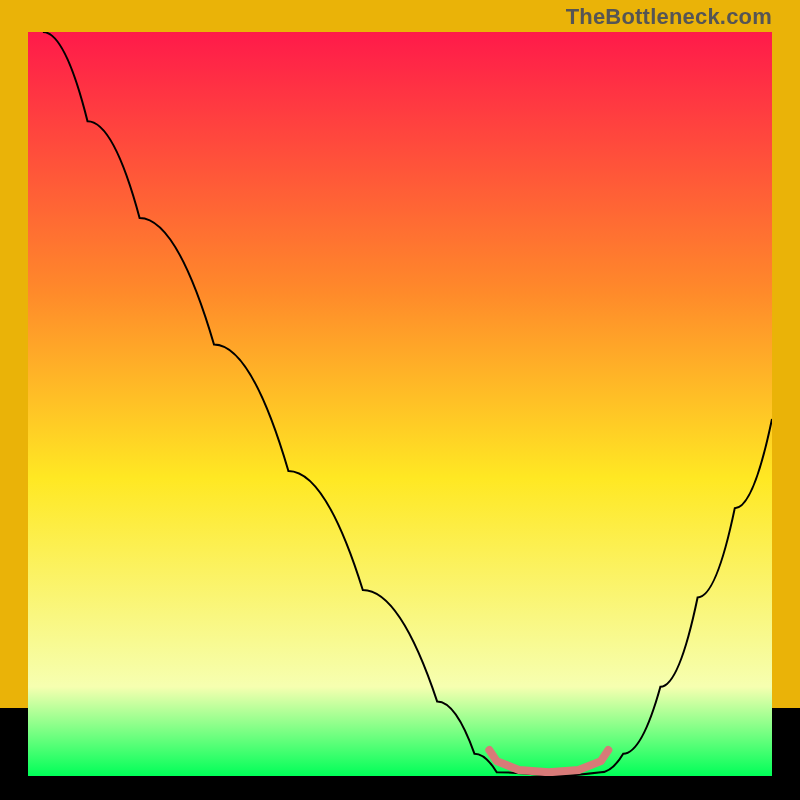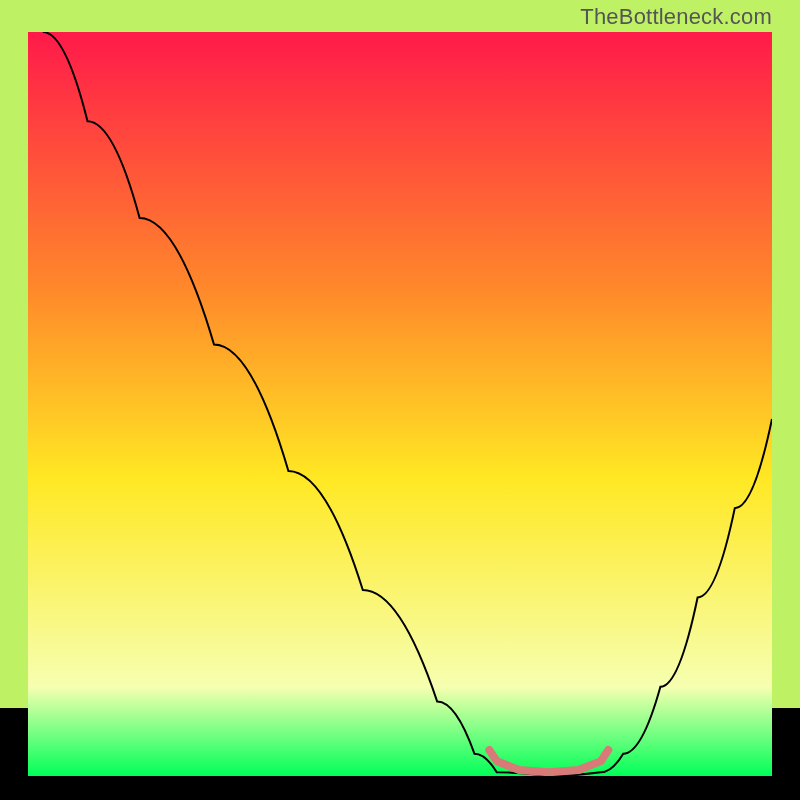--- a/index.html
+++ b/index.html
@@ -7,21 +7,22 @@
     padding: 0;
     background: #000;
     width: 800px;
     height: 800px;
     overflow: hidden;
   }
   .container {
     width: 800px;
     height: 708px;
     position: relative;
-    background: #bef264;
+    background: #eab308;
+    font-weight: bold;
   }
   .watermark {
     position: absolute;
     top: 4px;
     right: 28px;
     color: #555;
     font-family: Arial, sans-serif;
     font-size: 22px;
     letter-spacing: 0.2px;
   }

